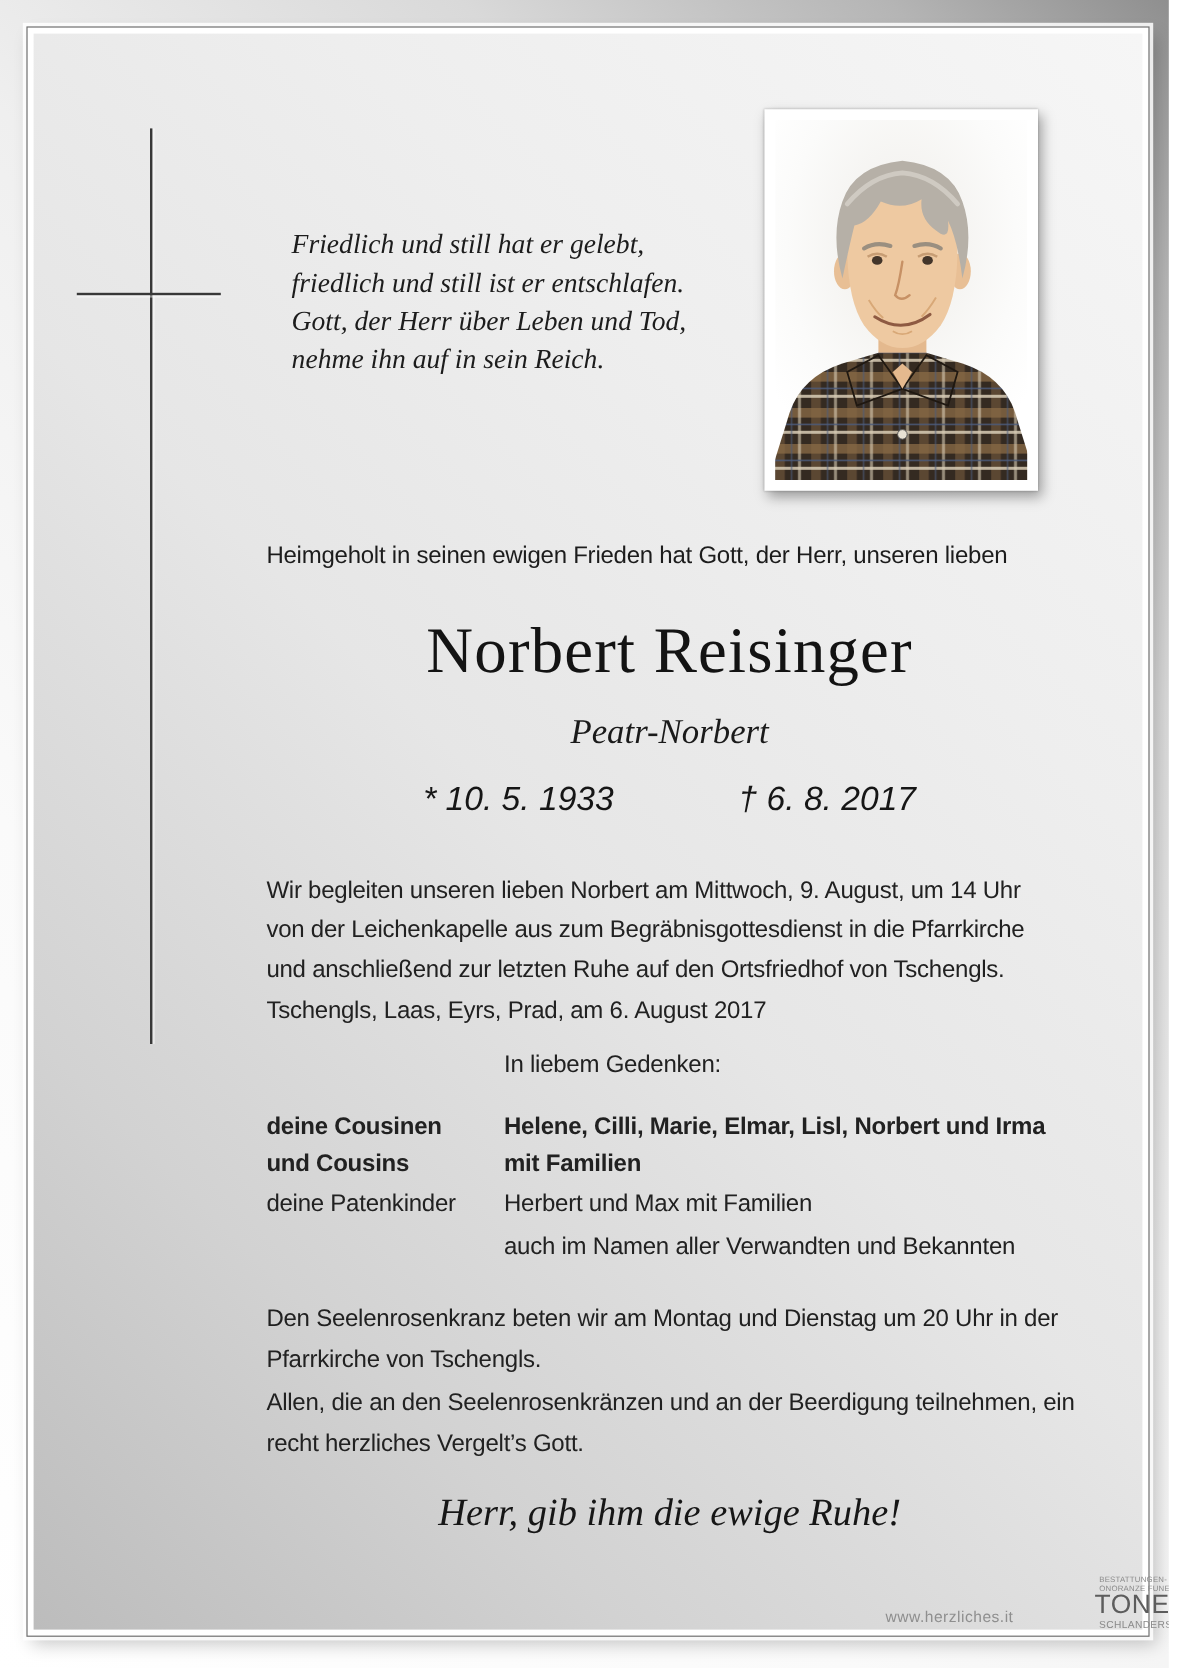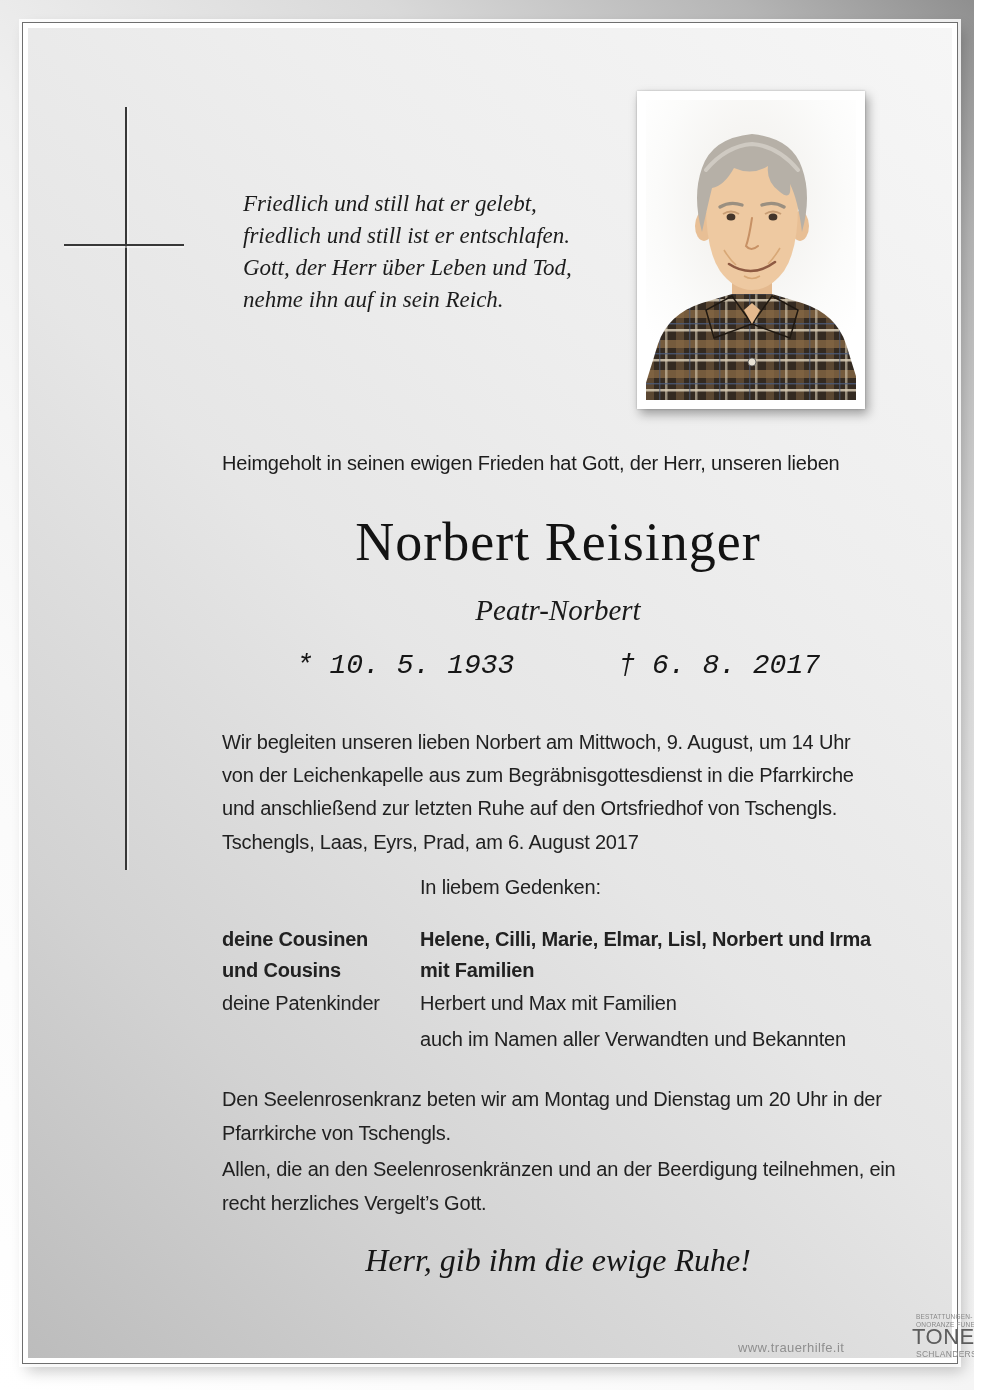--- a/index.html
+++ b/index.html
@@ -48,21 +48,21 @@
   .name{
     top:498px; font-family:"Liberation Serif", serif;
     font-size:54px; line-height:64px; color:#131313; letter-spacing:1px;
   }
   .nickname{
     top:582px; font-family:Liberation Serif, serif; font-style:italic;
     font-size:29px; color:#1a1a1a;
   }
   .dates{
     top:638px; display:flex; justify-content:center; gap:104px;
-    font-family:Liberation Mono, monospace; font-style:italic;
+    font-family:Liberation Sans, sans-serif; font-style:italic;
     font-size:28px; color:#161616;
   }
   .para{ position:absolute; left:222px; line-height:33px; }
   .funeral{ top:726px; }
   .place-date{ top:826px; }
   .gedenken{ position:absolute; left:420px; top:876px; font-size:20px; color:#212121; letter-spacing:-0.2px; }
 
   .m-label{ position:absolute; left:222px; line-height:31px; }
   .m-value{ position:absolute; left:420px; line-height:31px; }
   .row1{ top:924px;font-weight:bold; } .row2{ top:988px; } .row3{ top:1024px; }
@@ -182,21 +182,21 @@
   <div class="m-value sans row2">Herbert und Max mit Familien</div>
 
   <div class="m-value sans row3">auch im Namen aller Verwandten und Bekannten</div>
 
   <div class="para sans rosary">Den Seelenrosenkranz beten wir am Montag und Dienstag um 20 Uhr in der<br>Pfarrkirche von Tschengls.</div>
 
   <div class="para sans thanks">Allen, die an den Seelenrosenkränzen und an der Beerdigung teilnehmen, ein<br>recht herzliches Vergelt’s Gott.</div>
 
   <div class="center-col closing">Herr, gib ihm die ewige Ruhe!</div>
 
-  <div class="website">www.trauerhilfe.it</div>
+  <div class="website">www.herzliches.it</div>
 
   <div class="logo">
     <svg class="logo-cross" viewBox="0 0 46 40" xmlns="http://www.w3.org/2000/svg">
       <rect x="19" y="0" width="7" height="34" fill="#4e4e4e"></rect>
       <rect x="7" y="9" width="29" height="7" fill="#4e4e4e"></rect>
       <circle cx="34" cy="21" r="10.5" fill="#b7b7b7"></circle>
       <path d="M 34 11.5 C 40.5 14.5 42.5 23 38 29.5 C 32.5 27 30 18.5 34 11.5 Z" fill="#ffffff" opacity="0.92"></path>
     </svg>
     <div class="logo-small">
       <div>BESTATTUNGEN-</div>

